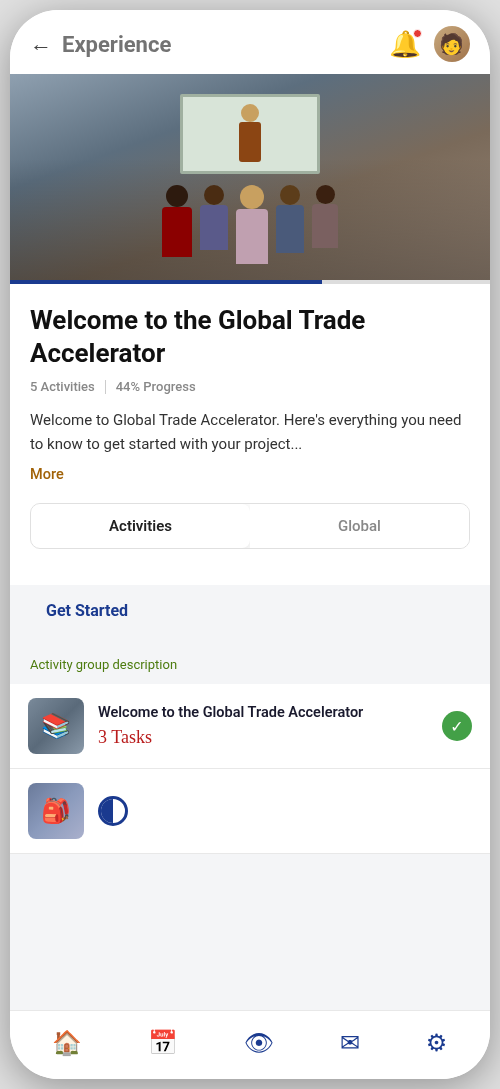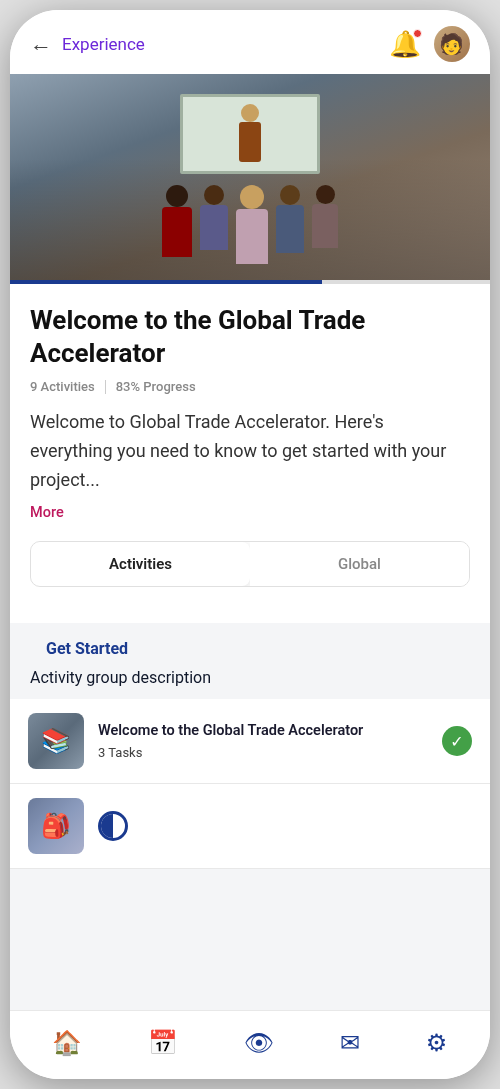--- a/index.html
+++ b/index.html
@@ -37,23 +37,23 @@
       display: flex;
       align-items: center;
       gap: 10px;
     }
     .back-arrow {
       font-size: 22px;
       color: #444;
       cursor: pointer;
     }
     .header-title {
-      font-size: 17px;
-      font-weight: 400;
-      color: #6d28d9;
+      font-size: 22px;
+      font-weight: 700;
+      color: #737373;
     }
     .header-right {
       display: flex;
       align-items: center;
       gap: 12px;
     }
     .notification-icon-wrap {
       position: relative;
       cursor: pointer;
     }
@@ -204,28 +204,28 @@
       width: 1px;
       height: 14px;
       background: #ccc;
     }
     .meta-progress {
       font-size: 13px;
       color: #888;
       font-weight: 500;
     }
     .description {
-      font-size: 18px;
+      font-size: 15px;
       color: #333;
       line-height: 1.6;
       margin-bottom: 8px;
     }
     .more-link {
       font-size: 14.5px;
-      color: #be185d;
+      color: #a16207;
       cursor: pointer;
       font-weight: 500;
       margin-bottom: 20px;
       display: inline-block;
     }
 
     
     .tabs-container {
       display: flex;
       border: 1.5px solid #e0e0e0;
@@ -263,23 +263,24 @@
     }
     .section-header {
       padding: 16px 20px 6px 36px;
     }
     .section-title {
       font-size: 16px;
       font-weight: 700;
       color: #1a3a8f;
     }
     .section-desc {
-      font-size: 16px;
-      color: #0f172a;
+      font-size: 13px;
+      color: #4d7c0f;
       padding: 4px 20px 12px 20px;
+      margin-top: 27px;
     }
 
     
     .activity-item {
       display: flex;
       align-items: center;
       background: #fff;
       padding: 14px 18px;
       border-bottom: 1px solid #e8e8e8;
       gap: 14px;
@@ -314,22 +315,23 @@
       flex: 1;
     }
     .activity-name {
       font-size: 14.5px;
       font-weight: 600;
       color: #1a1a2e;
       line-height: 1.3;
       margin-bottom: 4px;
     }
     .activity-tasks {
-      font-size: 13px;
-      color: #404040;
+      font-size: 18px;
+      color: #b91c1c;
+      font-family: Liberation Serif, serif;
     }
     .activity-status {
       flex-shrink: 0;
     }
     .status-complete {
       width: 30px;
       height: 30px;
       background: #43a047;
       border-radius: 50%;
       display: flex;
@@ -436,23 +438,23 @@
       </div>
     </div>
     <div class="progress-bar-hero">
       <div class="progress-bar-hero-fill" style="width:65%"></div>
     </div>
   </div>
 
   <div class="content">
     <h1 class="experience-title">Welcome to the Global Trade Accelerator</h1>
     <div class="meta-row">
-      <span class="meta-activities">9 Activities</span>
+      <span class="meta-activities">5 Activities</span>
       <div class="meta-divider"></div>
-      <span class="meta-progress">83% Progress</span>
+      <span class="meta-progress">44% Progress</span>
     </div>
     <p class="description">Welcome to Global Trade Accelerator. Here's everything you need to know to get started with your project...</p>
     <a class="more-link">More</a>
   </div>
 
   <div class="tabs-wrapper">
     <div class="tabs-container">
       <div class="tab active">
         <span>Activities</span>
       </div>

